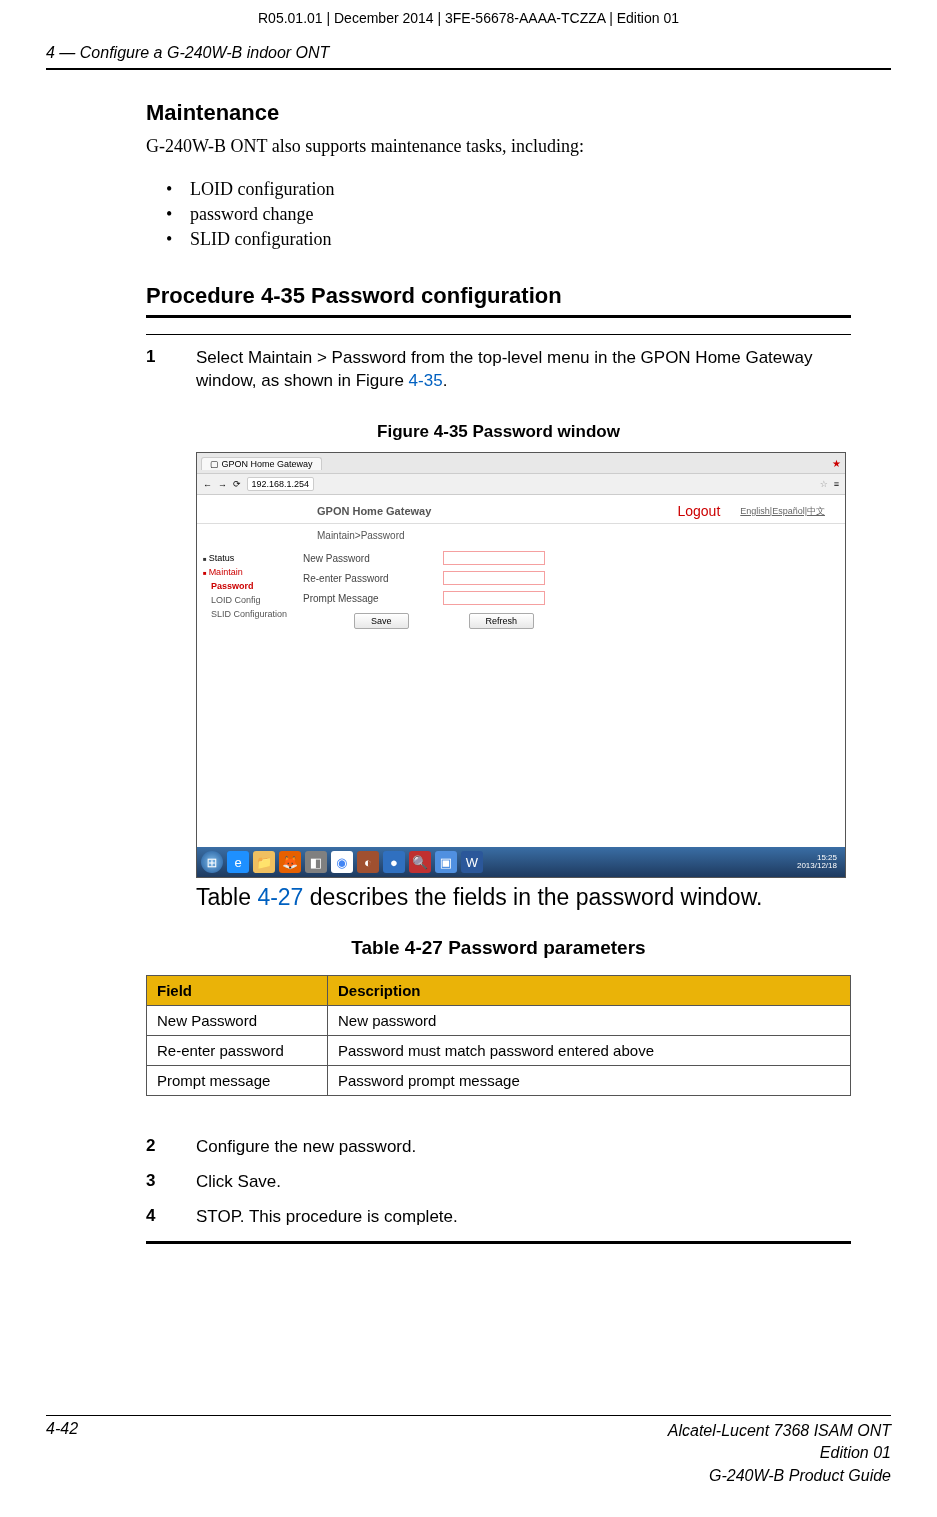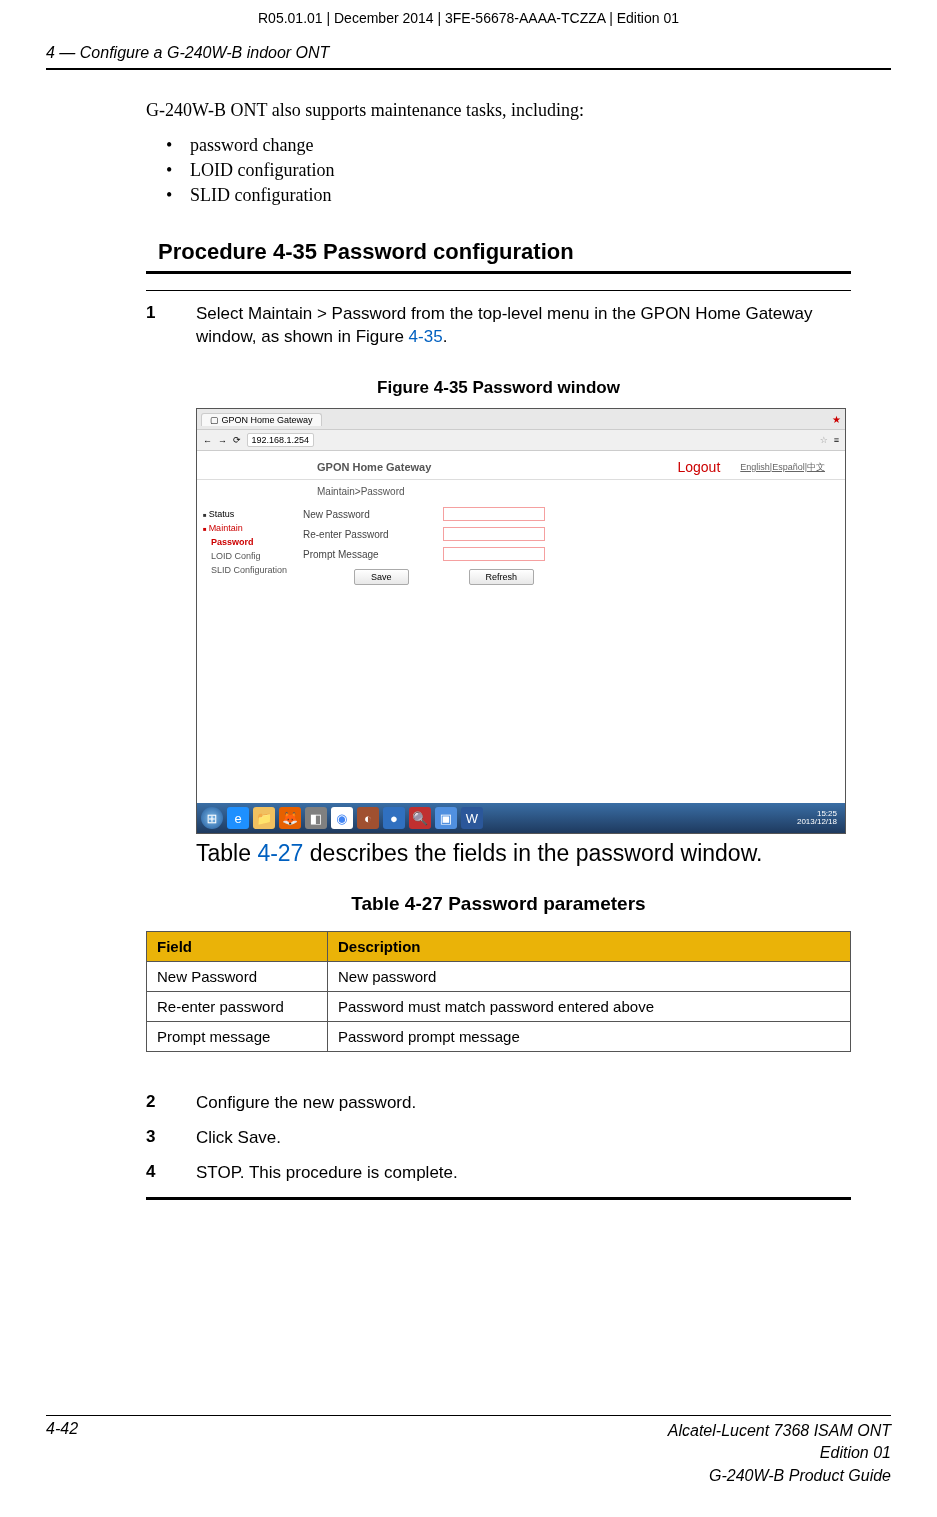--- a/index.html
+++ b/index.html
@@ -38,21 +38,21 @@
     margin-right: 40px;
   }
   h2.section-title {
     font-size: 22px;
     font-weight: bold;
     margin: 20px 0 10px 0;
   }
   .body-text {
     font-family: Georgia, "Times New Roman", serif;
     font-size: 18px;
-    margin: 8px 0 12px 0;
+    margin: 8px 0 20px 0;
   }
   ul.bullets {
     list-style: none;
     padding-left: 20px;
     margin: 0 0 30px 0;
   }
   ul.bullets li {
     font-family: Georgia, "Times New Roman", serif;
     font-size: 18px;
     position: relative;
@@ -61,21 +61,21 @@
   }
   ul.bullets li::before {
     content: "•";
     position: absolute;
     left: 0;
     top: 0;
   }
   h2.procedure-title {
     font-size: 22px;
     font-weight: bold;
-    margin: 10px 0 6px 12px;
+    margin: 10px 0 6px 0;
   }
   .heavy-rule {
     border: none;
     border-top: 3px solid #000;
     margin: 0 0 16px 0;
   }
   .thin-rule {
     border: none;
     border-top: 1px solid #000;
     margin: 0 0 12px 0;
@@ -322,24 +322,25 @@
 </style>
 </head>
 <body>
 
 <div class="page">
   <div class="top-doc-id">R05.01.01 | December 2014 | 3FE-56678-AAAA-TCZZA | Edition 01</div>
   <div class="running-header">4 —  Configure a G-240W-B indoor ONT</div>
   <hr class="top-rule">
 
   <div class="content">
+    <h2 class="section-title">Maintenance</h2>
     <p class="body-text">G-240W-B ONT also supports maintenance tasks, including:</p>
     <ul class="bullets">
+      <li>LOID configuration</li>
       <li>password change</li>
-      <li>LOID configuration</li>
       <li>SLID configuration</li>
     </ul>
 
     <h2 class="procedure-title">Procedure 4-35  Password configuration</h2>
     <hr class="heavy-rule">
     <hr class="thin-rule">
 
     <div class="step">
       <div class="step-num">1</div>
       <div class="step-body">

